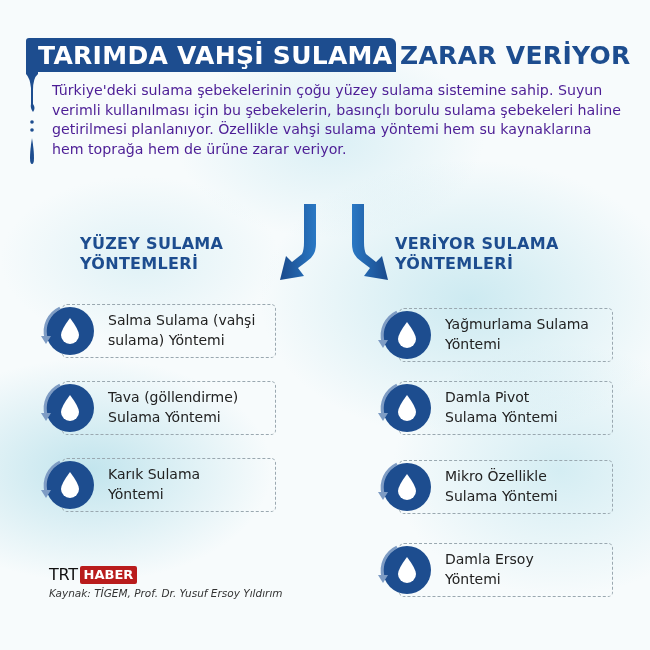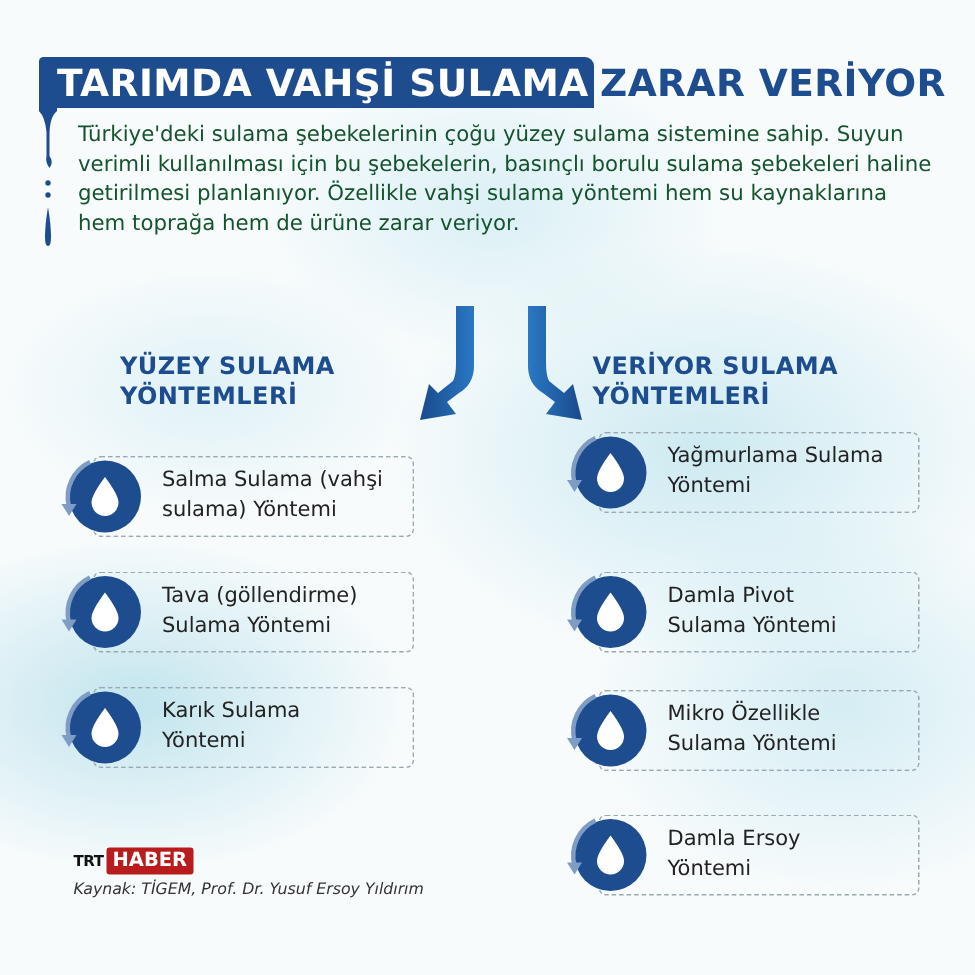--- a/index.html
+++ b/index.html
@@ -22,38 +22,38 @@
     position:absolute; left:38px; top:40px; font-weight:bold; font-size:25px;
     color:#fff; letter-spacing:0.3px; line-height:32px;
   }
   .title-right {
     position:absolute; left:400px; top:40px; font-weight:bold; font-size:25px;
     color:#1d4d8f; letter-spacing:0.3px; line-height:32px;
   }
   .drip { position:absolute; left:24px; top:70px; }
   .intro {
     position:absolute; left:52px; top:81px; width:575px;
-    font-size:14.2px; line-height:19.5px; color:#14532d;
+    font-size:14.2px; line-height:19.5px; color:#4c1d95;
   }
   .arrow { position:absolute; top:204px; }
   .col-title {
     position:absolute; text-align:left; font-weight:bold; font-size:16px;
     color:#1d4d8f; line-height:20px; letter-spacing:0.3px;
   }
   .item { position:absolute; height:54px; }
   .item .box {
     position:absolute; left:24px; top:0; right:0; bottom:0;
     border:1px dashed #9aa8b0; border-radius:5px;
   }
   .item .label {
     position:absolute; left:70px; top:6px; font-size:14px; line-height:20px; color:#222;
   }
   .item .icon { position:absolute; left:0; top:-4px; }
   .logo { position:absolute; left:49px; top:565px; display:flex; align-items:center; }
-  .logo .trt { font-weight:bold; font-size:10px; color:#111; letter-spacing:-0.3px; }
+  .logo .trt { font-weight:normal; font-size:16px; color:#111; letter-spacing:-0.3px; }
   .logo .haber {
     margin-left:2px; background:#b91c1c; color:#fff; font-weight:bold; font-size:13px;
     padding:1px 4px; border-radius:2px; line-height:16px;
   }
   .source { position:absolute; left:49px; top:587px; font-size:10.5px; font-style:italic; color:#333; }
 </style>
 </head>
 <body>
 
 <div class="title-bar"></div>
@@ -130,21 +130,21 @@
       <path d="M22 8 A26 26 0 0 0 8 38" stroke="#7e9cc4" stroke-width="3" fill="none"></path>
       <path d="M3 36 L13 36 L8 44 Z" fill="#7e9cc4"></path>
       <path d="M32 18 Q41 30 41 35 A9 9 0 0 1 23 35 Q23 30 32 18 Z" fill="#fff"></path>
     </svg>
   <div class="label">
       <div>Karık Sulama</div>
       <div>Yöntemi</div>
     </div>
 </div>
 
-<div class="item" style="left:375px; top:288px; width:238px;">
+<div class="item" style="left:375px; top:308px; width:238px;">
   <div class="box"></div>
   <svg class="icon" width="62" height="62" viewBox="0 0 62 62">
       <circle cx="32" cy="31" r="24" fill="#1d4d8f"></circle>
       <path d="M22 8 A26 26 0 0 0 8 38" stroke="#7e9cc4" stroke-width="3" fill="none"></path>
       <path d="M3 36 L13 36 L8 44 Z" fill="#7e9cc4"></path>
       <path d="M32 18 Q41 30 41 35 A9 9 0 0 1 23 35 Q23 30 32 18 Z" fill="#fff"></path>
     </svg>
   <div class="label">
       <div>Yağmurlama Sulama</div>
       <div>Yöntemi</div>

